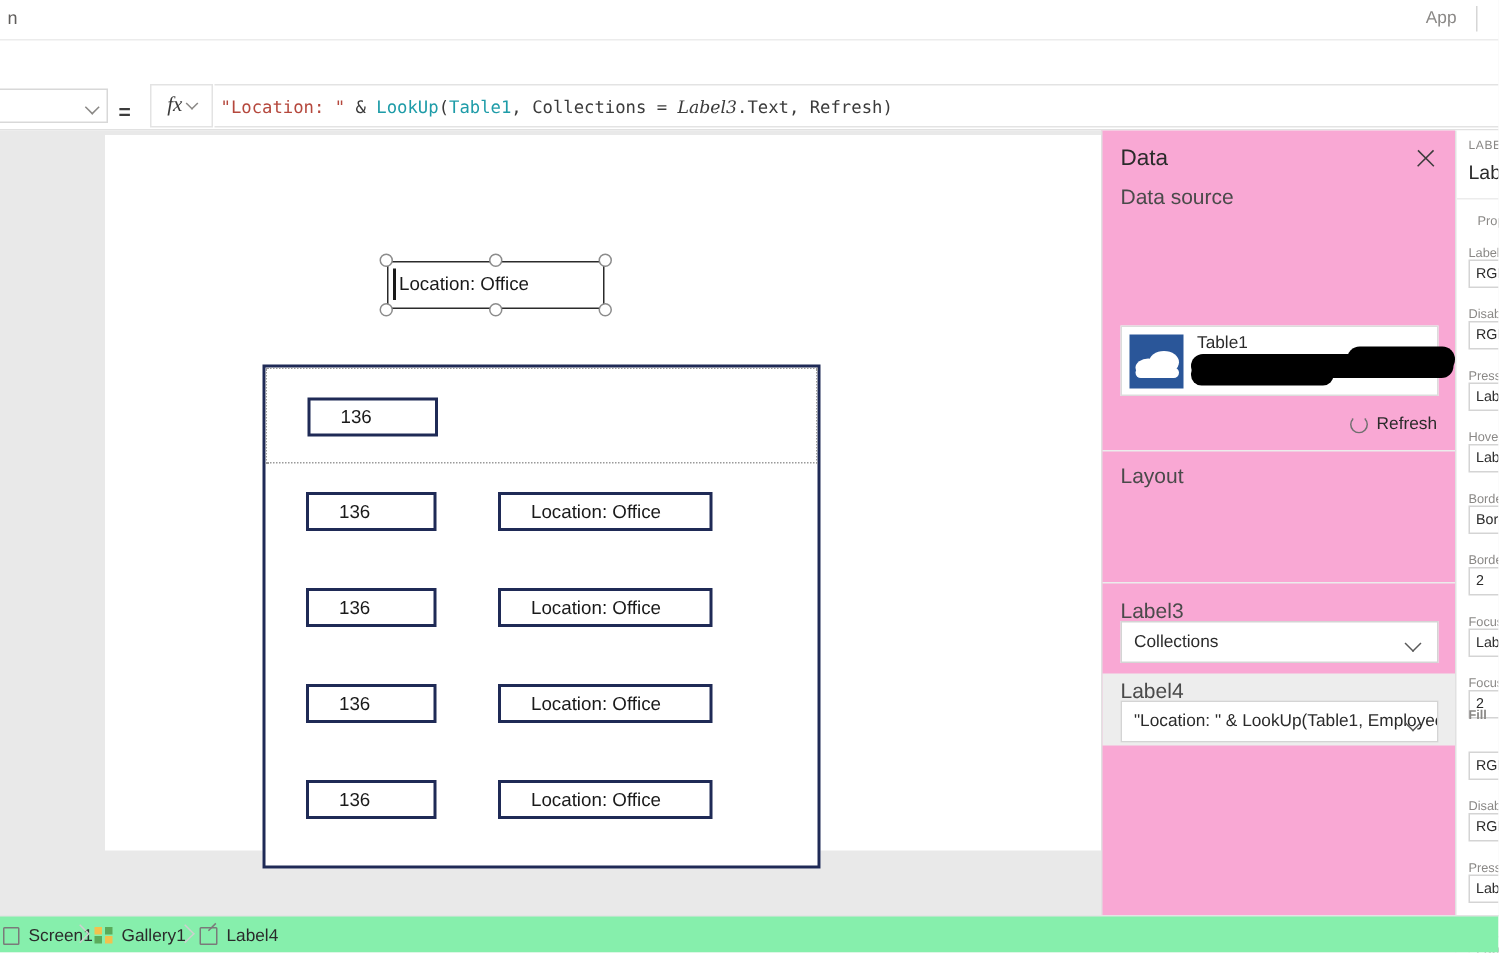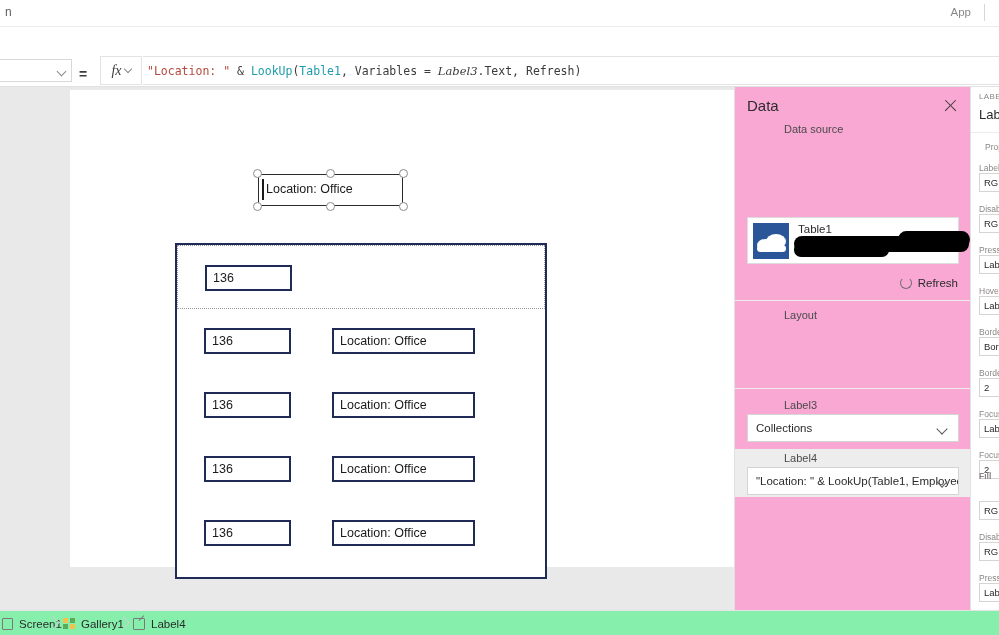--- a/index.html
+++ b/index.html
@@ -126,21 +126,21 @@
   }
   .grow {
     position: absolute; left: 0; width: 100%; height: 64px;
   }
   .grow-selected {
     border: 1px dotted #9a9a9a;
   }
   .fld {
     position: absolute; height: 26px;
     border: 2px solid #1f2a56; background: #fff;
-    display: flex; align-items: center; padding-left: 6px;
+    display: flex; align-items: center; padding-left: 20px;
     font-size: 12.5px; color: #1a1a1a;
     font-family: "Liberation Sans", sans-serif;
   }
   .fld-id  { left: 27px; width: 87px; }
   .fld-loc { left: 155px; width: 143px; }
 
   
   .sel-frame {
     position: absolute; left: 258px; top: 174px; width: 145px; height: 32px;
   }
@@ -176,21 +176,21 @@
   }
   .dp-close::before, .dp-close::after {
     content: ""; position: absolute; left: 0; top: 7px;
     width: 15px; height: 1.3px; background: #3b3b3b;
   }
   .dp-close::before { transform: rotate(45deg); }
   .dp-close::after  { transform: rotate(-45deg); }
 
   .dp-sublabel {
     position: absolute; left: 12px;
-    font-size: 11px; color: #4a4a4a; margin-left: 37px;
+    font-size: 14px; color: #4a4a4a;
   }
   .dp-source-box {
     position: absolute; left: 12px; top: 130px; width: 212px; height: 47px;
     border: 1px solid #dcdcdc; background: #fff;
   }
   .dp-src-icon {
     position: absolute; left: 5px; top: 5px; width: 36px; height: 36px;
     background: #2a5699; overflow: hidden;
   }
   .cloud-a, .cloud-b {
@@ -356,21 +356,21 @@
   <div class="fx-box">
     <span class="fx-txt">fx</span>
     <span class="fx-chev"></span>
   </div>
   <div class="formula">
     <span class="tk-str">"Location: "</span>
     <span class="tk-op"> &amp; </span>
     <span class="tk-fn">LookUp</span>
     <span class="tk-punc">(</span>
     <span class="tk-fn">Table1</span>
-    <span class="tk-ident">, Variables = </span>
+    <span class="tk-ident">, Collections = </span>
     <span class="tk-ctrl">Label3</span>
     <span class="tk-ident">.Text, Refresh)</span>
   </div>
 
   <div class="workarea"></div>
   <div class="canvas">
 
     <div class="gallery">
 
       <div class="grow grow-selected" style="top:0;">

